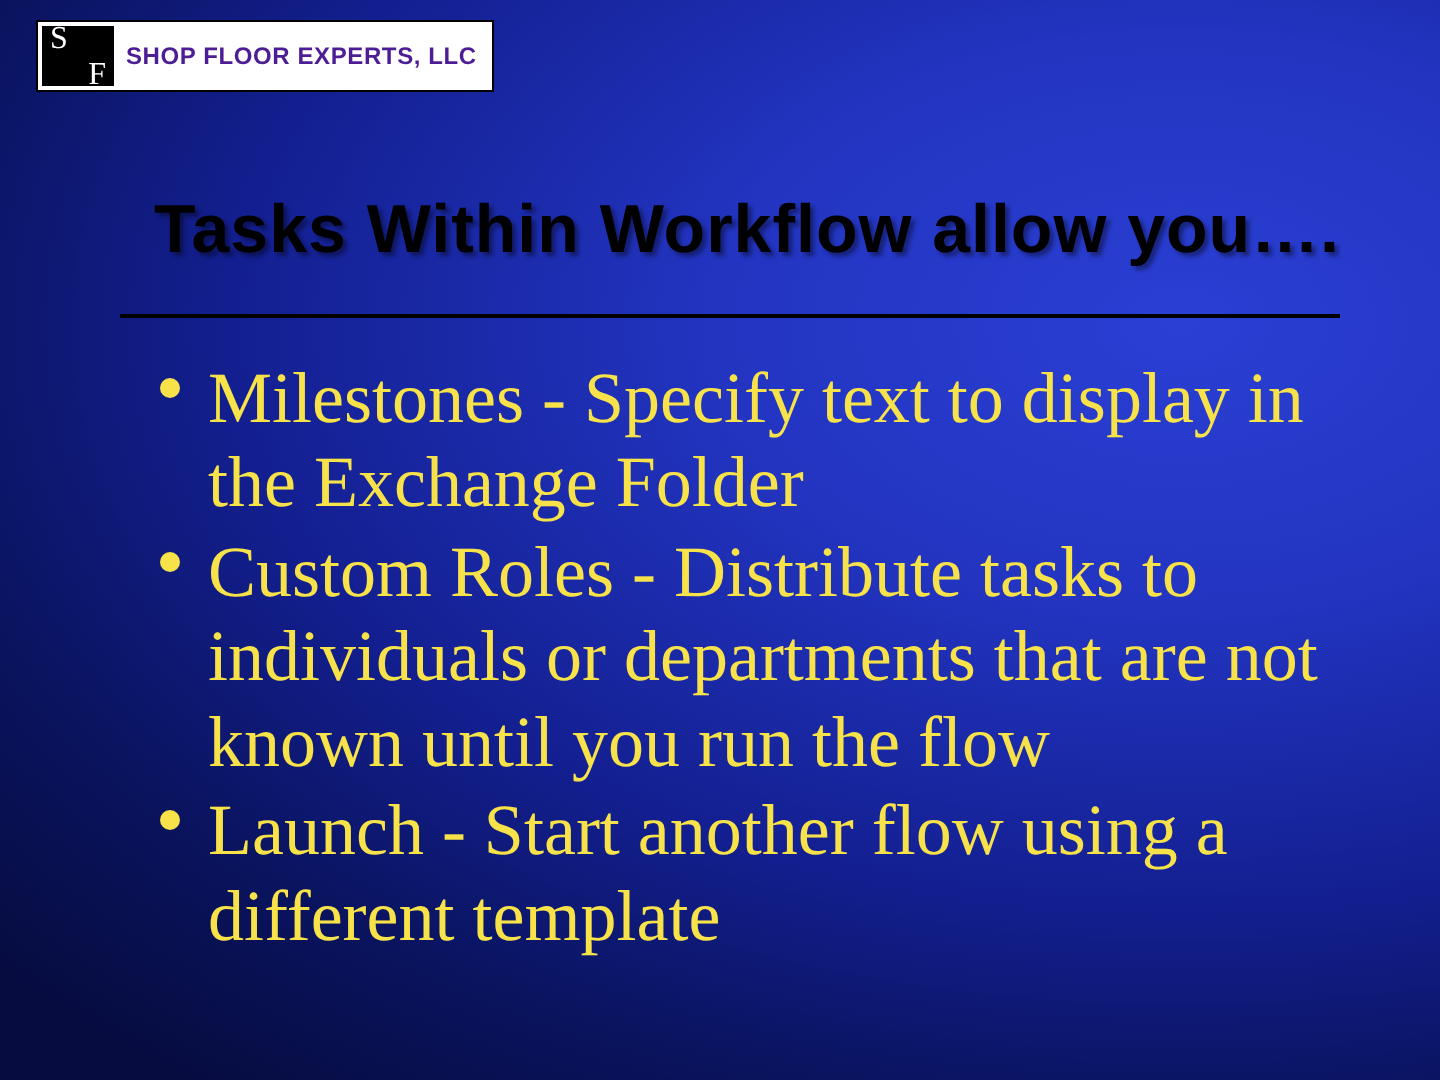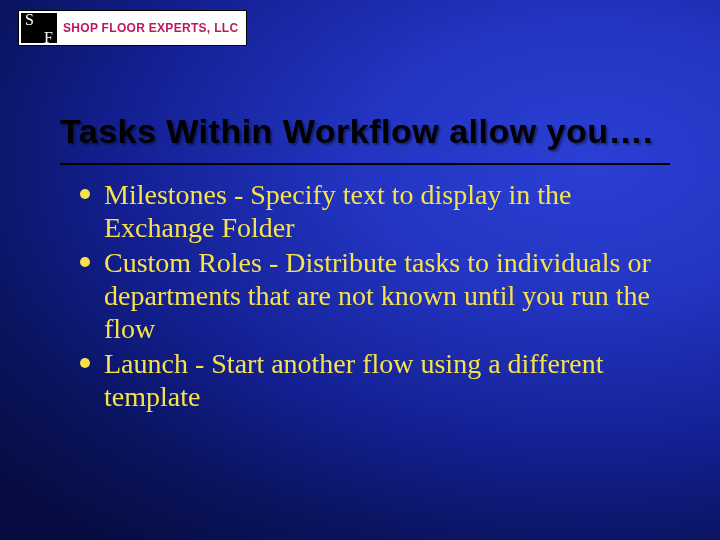--- a/index.html
+++ b/index.html
@@ -45,29 +45,30 @@
     position: relative;
     box-sizing: border-box;
   }
   .logo-mark .s { position:absolute; top:1px; left:4px; font-size:16px; }
   .logo-mark .f { position:absolute; bottom:-1px; right:4px; font-size:16px; }
   .logo-text {
     font-family: Arial, Helvetica, sans-serif;
     font-weight: bold;
     font-size: 12px;
     letter-spacing: 0.3px;
-    color: #be185d;
+    color: #4c1d95;
   }
   .title-wrap {
     position: absolute;
-    top: 112px;
+    top: 96px;
     left: 60px;
     right: 50px;
     border-bottom: 2px solid #000;
-    padding-bottom: 12px;
+    padding-bottom: 22px;
+    text-align: right;
   }
   .title {
     font-family: Arial, Helvetica, sans-serif;
     font-size: 34px;
     color: #000000;
     text-shadow: 2px 2px 2px rgba(0,0,0,0.4);
     margin: 0;
     letter-spacing: 0.5px;
   }
   .body {
@@ -76,21 +77,21 @@
     left: 78px;
     right: 60px;
   }
   ul.bullets {
     list-style: none;
     padding: 0;
     margin: 0;
   }
   ul.bullets li {
     color: #f7e24a;
-    font-size: 28px;
+    font-size: 36px;
     line-height: 1.18;
     margin: 0 0 2px 0;
     padding-left: 26px;
     position: relative;
   }
   ul.bullets li::before {
     content: "";
     width: 10px;
     height: 10px;
     background: #f7e24a;

